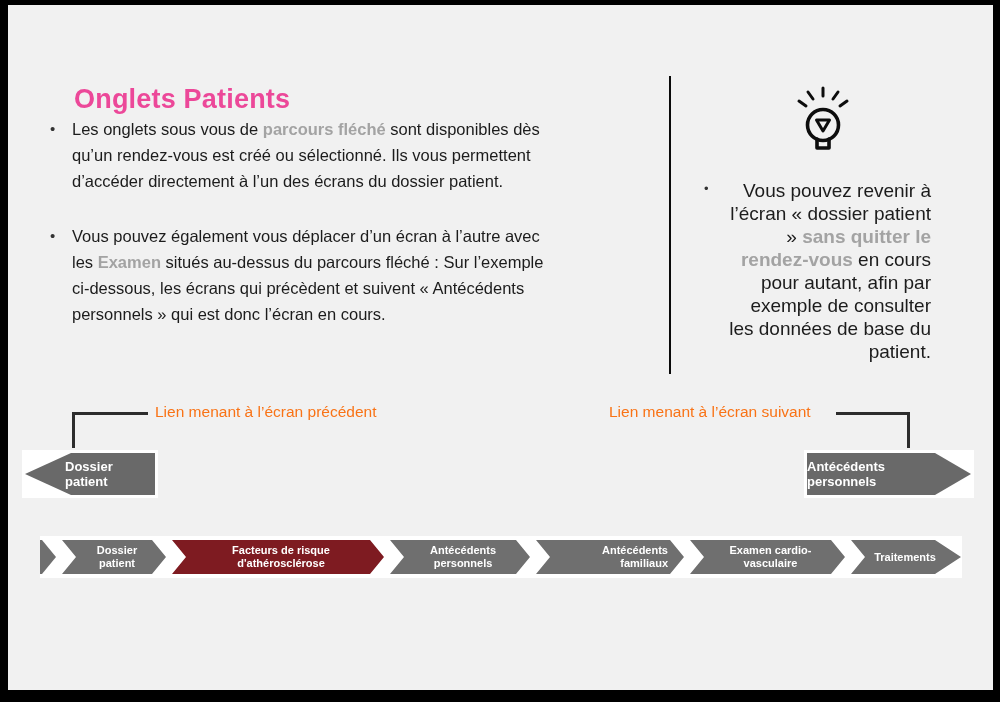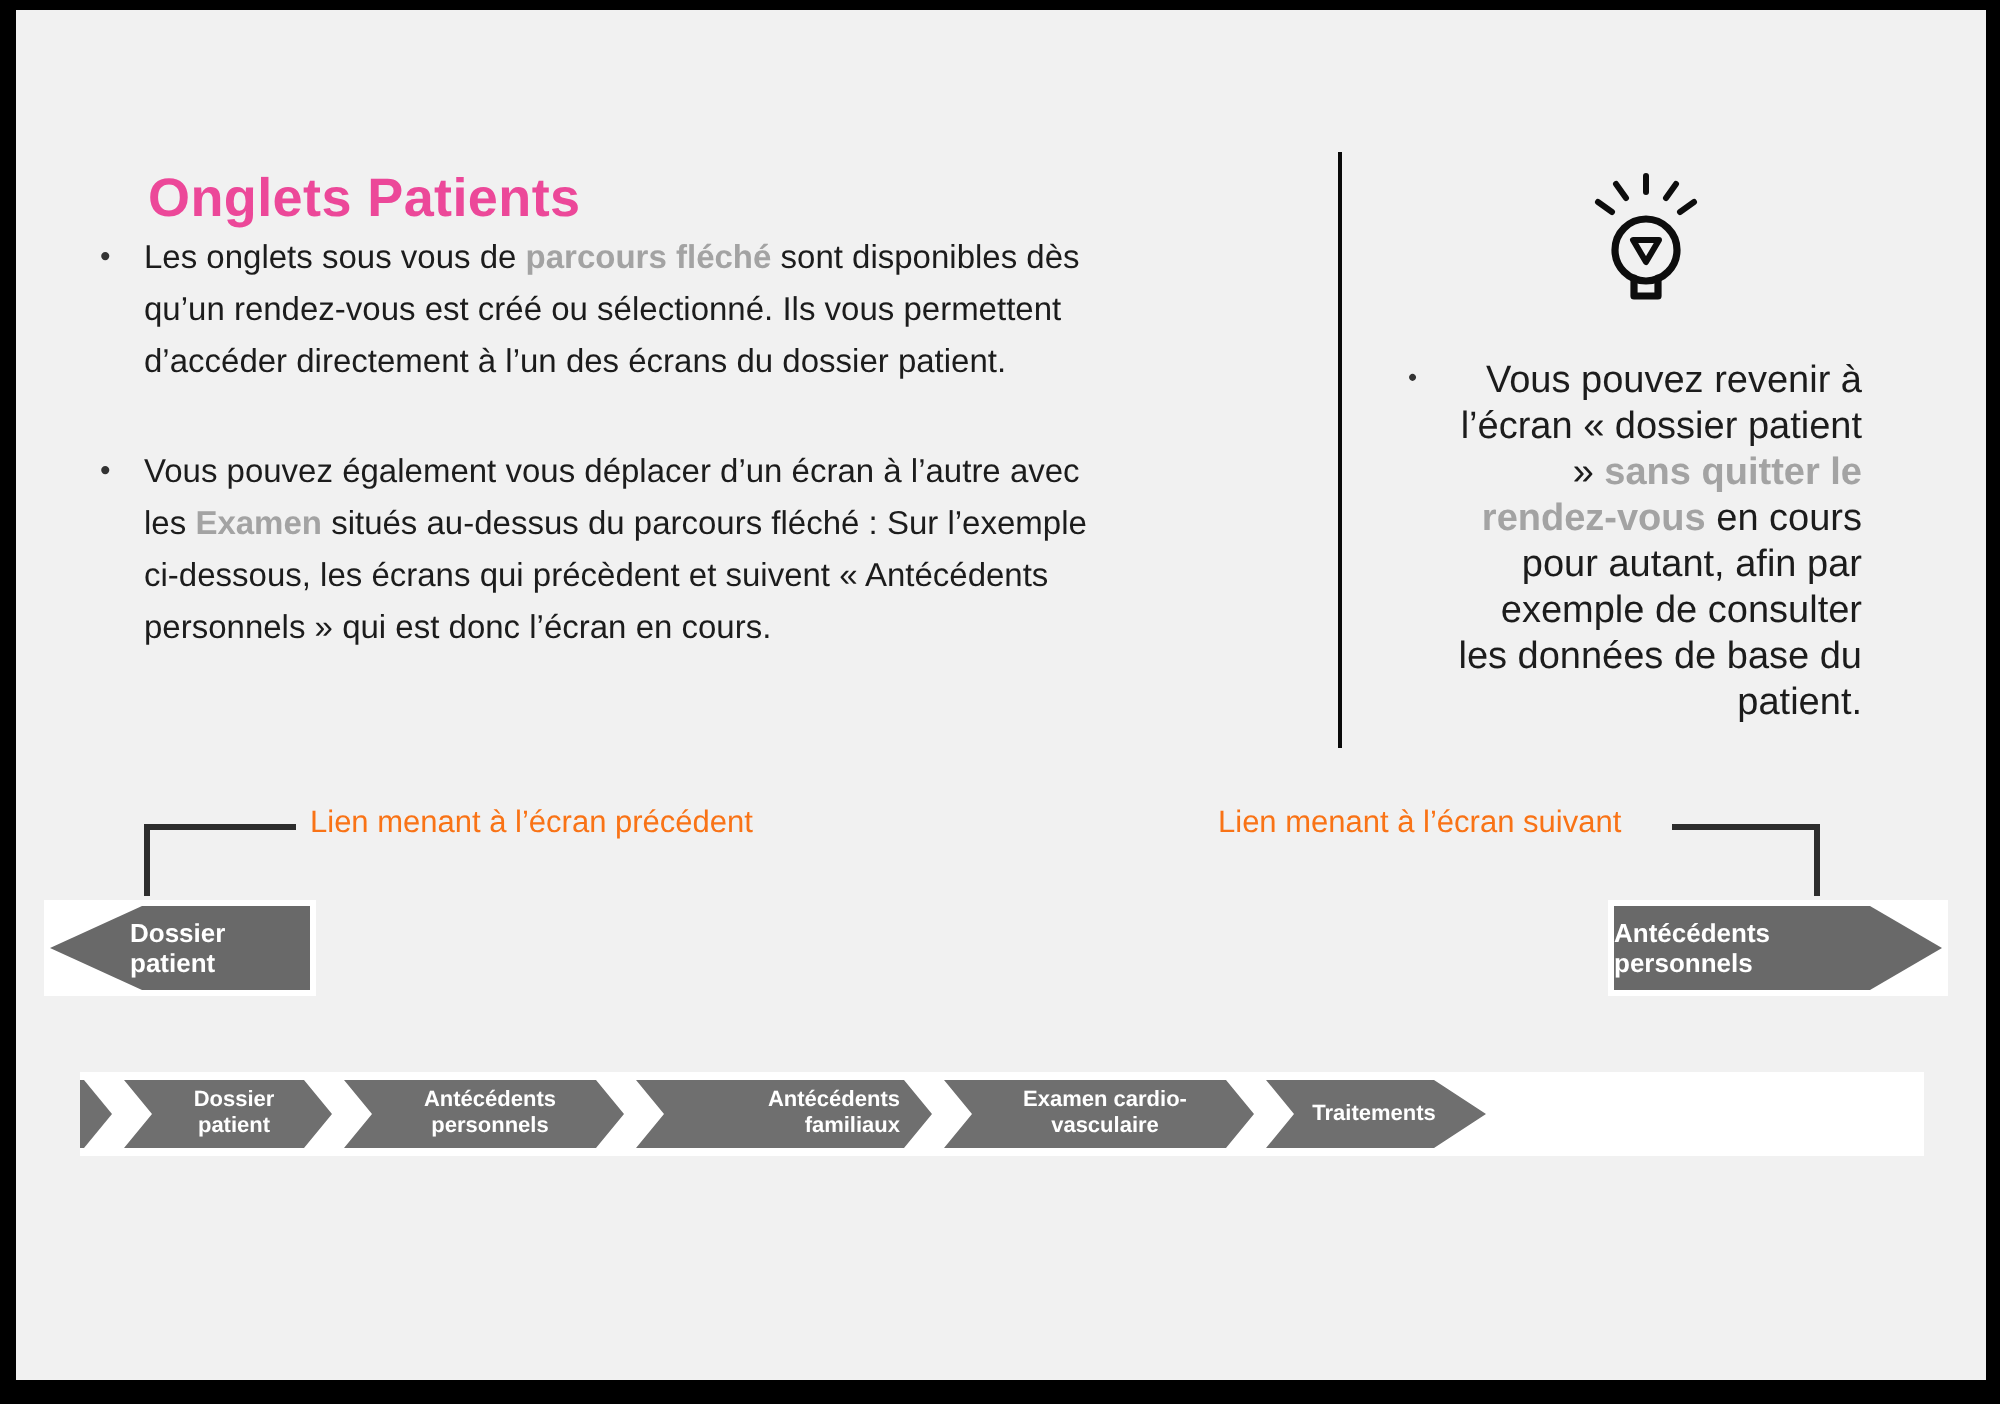--- a/index.html
+++ b/index.html
@@ -109,20 +109,23 @@
     <div class="pent pent-right">
       <span>Antécédents personnels</span>
     </div>
   </div>
 
   <div class="abs crumbs">
     <div class="crumb-stub"></div>
     <div class="crumb w1">
       <span>Dossier patient</span>
     </div>
+    <div class="crumb active w2">
+      <span>Facteurs de risque d'athérosclérose</span>
+    </div>
     <div class="crumb w3">
       <span>Antécédents personnels</span>
     </div>
     <div class="crumb w4">
       <span>Antécédents familiaux</span>
     </div>
     <div class="crumb w5">
       <span>Examen cardio-vasculaire</span>
     </div>
     <div class="crumb last w6">

